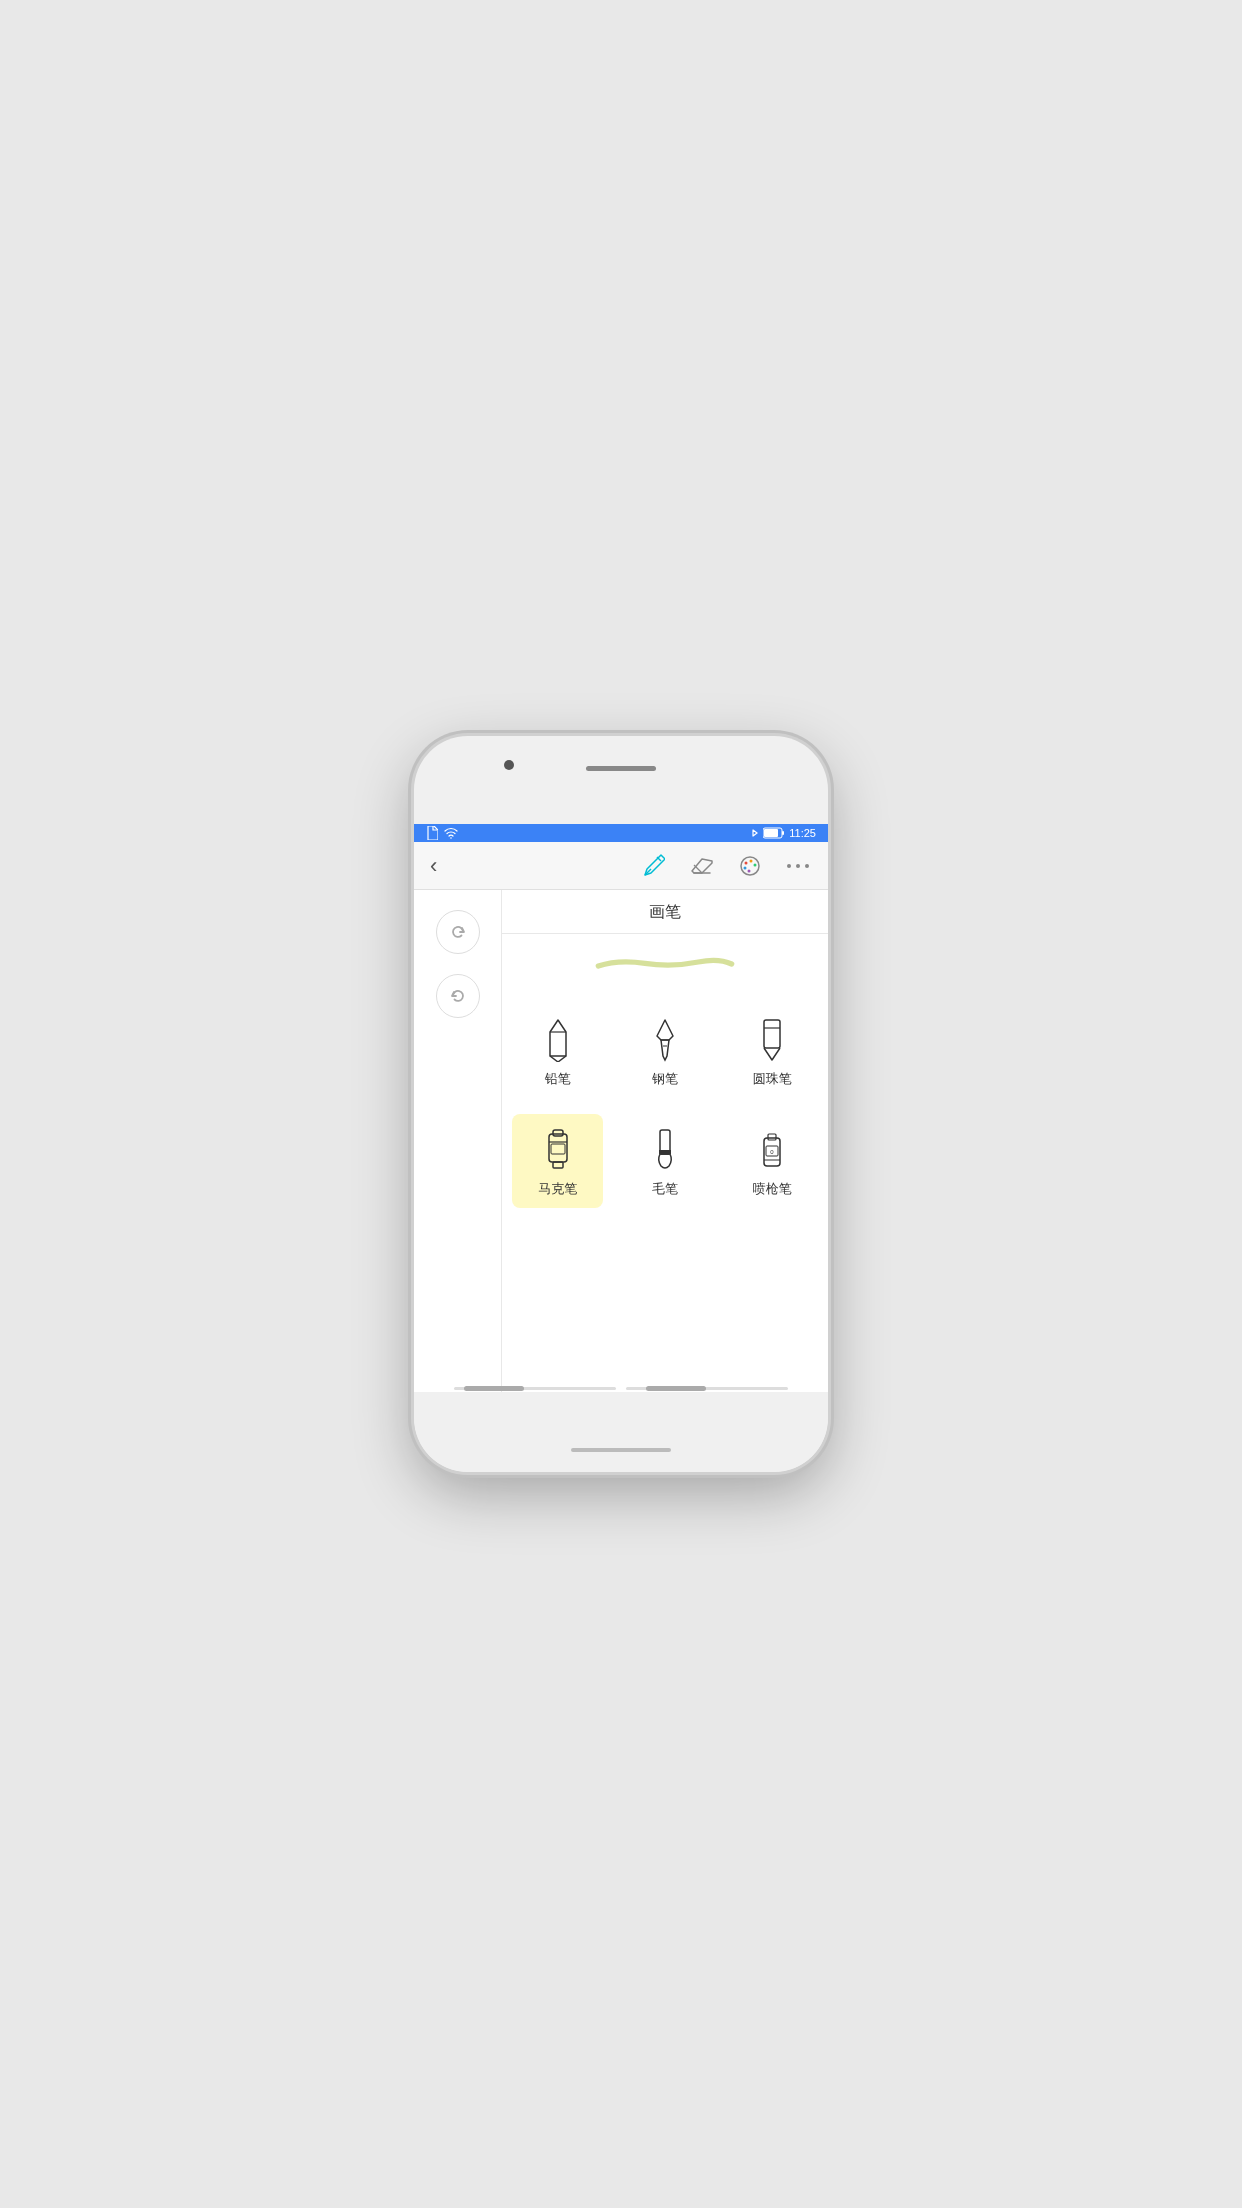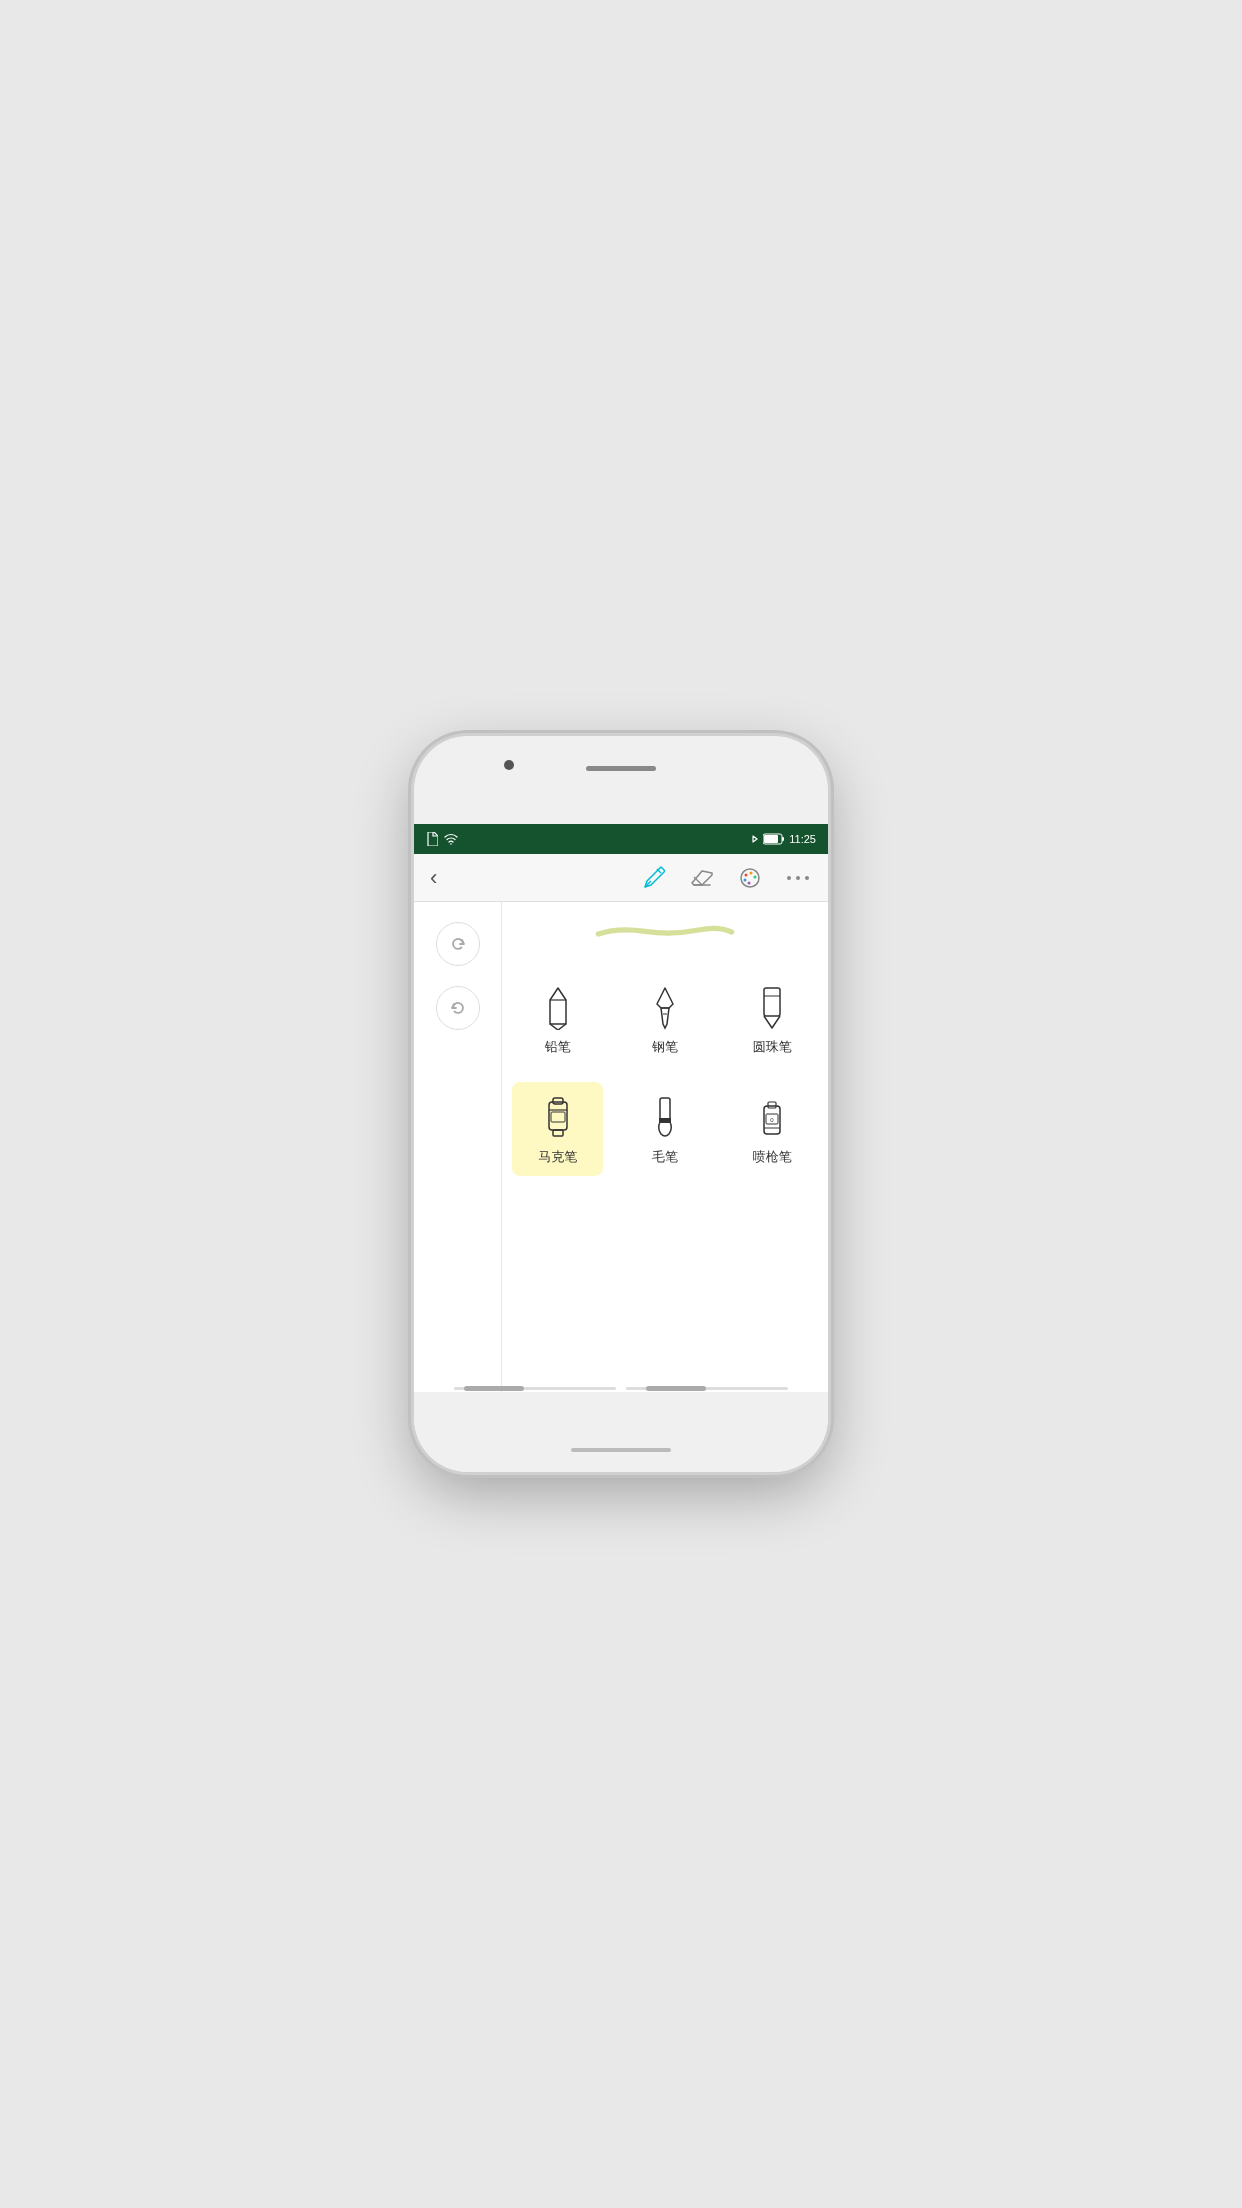--- a/index.html
+++ b/index.html
@@ -74,23 +74,23 @@
       left: 0;
       right: 0;
       background: white;
       overflow: hidden;
       display: flex;
       flex-direction: column;
     }
 
     
     .status-bar {
-      background: #14532d;
+      background: #3b82f6;
       color: white;
-      height: 30px;
+      height: 18px;
       display: flex;
       align-items: center;
       justify-content: space-between;
       padding: 0 12px;
       font-size: 11px;
       flex-shrink: 0;
       text-align: right;
     }
 
     .status-left {
@@ -375,20 +375,21 @@
         </div>
         <div class="undo-btn">
           <svg width="20" height="20" viewBox="0 0 20 20">
             <path d="M5 10a5 5 0 1 1 1.5 3.5" fill="none" stroke="#aaa" stroke-width="1.8" stroke-linecap="round"></path>
             <polyline points="6,6 4,10 8,10" fill="none" stroke="#aaa" stroke-width="1.8" stroke-linecap="round" stroke-linejoin="round"></polyline>
           </svg>
         </div>
       </div>
 
       <div class="brush-panel">
+        <div class="panel-title">画笔</div>
 
         <div class="brush-preview">
           <svg class="stroke-preview" viewBox="0 0 220 30">
             <path d="M10 18 Q40 8 80 14 Q120 20 160 12 Q190 6 210 15" fill="none" stroke="#c8d67a" stroke-width="8" stroke-linecap="round" opacity="0.75"></path>
           </svg>
         </div>
 
         <div class="brush-grid">
 
           <div class="brush-item">

